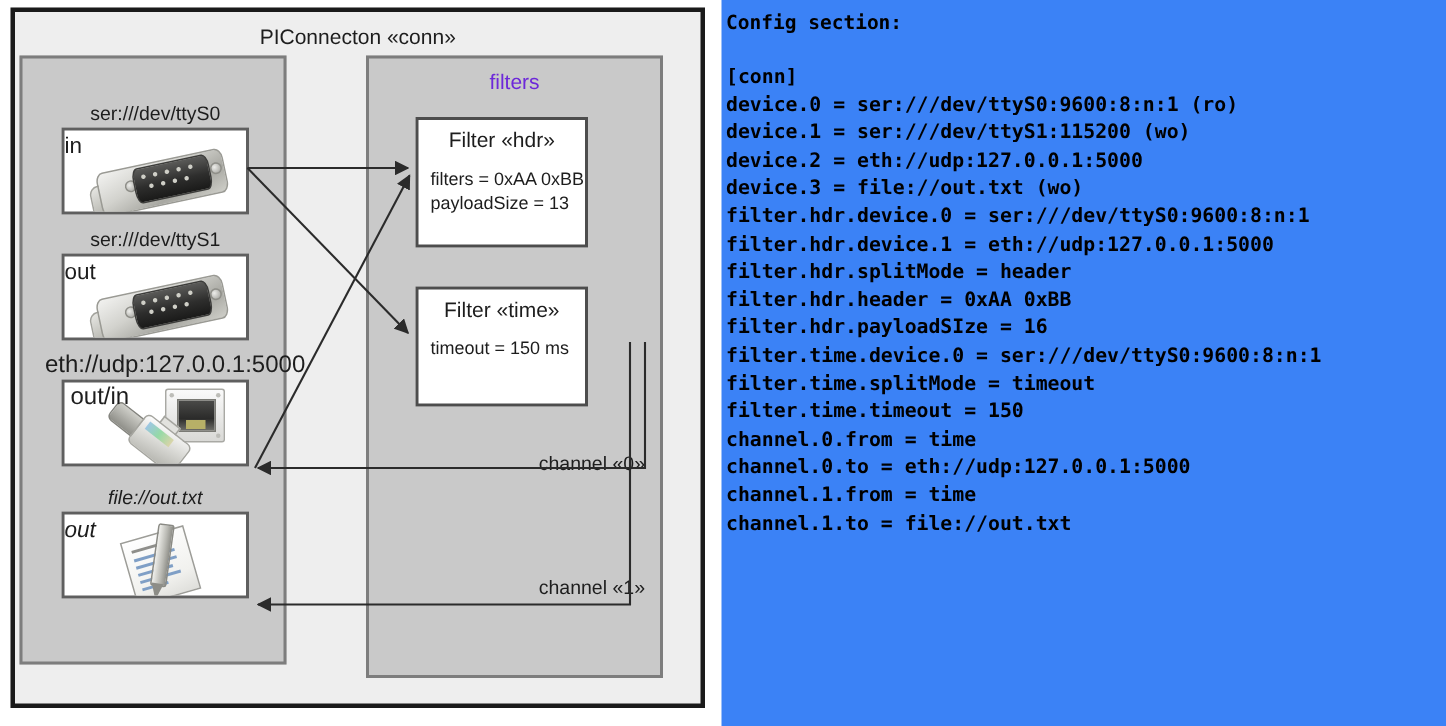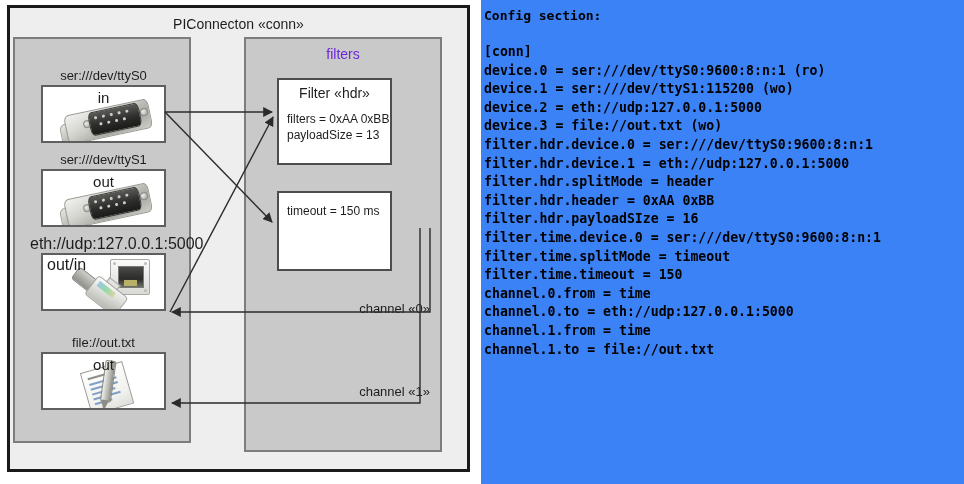--- a/index.html
+++ b/index.html
@@ -82,37 +82,37 @@
     height: 58px;
     background: #ffffff;
     border: 2px solid #5f5f5f;
     box-sizing: border-box;
     overflow: hidden;
   }
   .device-dir {
     position: absolute;
     top: 2px;
     width: 100%;
-    text-align: center;
+    text-align: left;
     font-size: 15px;
     color: #1d1d1d;
     z-index: 3;
   }
   .device-dir.left {
     text-align: left;
     left: 4px;
     width: auto;
     top: 1px;
     font-size: 16px;
   }
 
   #dev-ttyS0 { top: 28px; }
   #dev-ttyS1 { top: 112px; }
   #dev-eth   { top: 196px; }
-  #dev-file  { top: 295px; }
+  #dev-file  { top: 284px; font-style: italic; }
   #dev-eth .device-label { font-size: 16px; }
 
   
   .db9 {
     position: absolute;
     left: 16px; top: 14px;
     width: 96px; height: 40px;
     transform: rotate(-12deg);
   }
   .db9-shell {
@@ -448,20 +448,21 @@
 
     <div class="filter-card" id="filter-hdr">
       <div class="filter-title">Filter «hdr»</div>
       <div class="filter-props">
         <div>filters = 0xAA 0xBB</div>
         <div>payloadSize = 13</div>
       </div>
     </div>
 
     <div class="filter-card" id="filter-time">
+      <div class="filter-title">Filter «time»</div>
       <div class="filter-props">
         <div>timeout = 150 ms</div>
       </div>
     </div>
 
     <div class="channel-label" id="channel-0-label">channel «0»</div>
     <div class="channel-label" id="channel-1-label">channel «1»</div>
   </div>
 
   <svg id="wires" viewBox="0 0 478 484">

